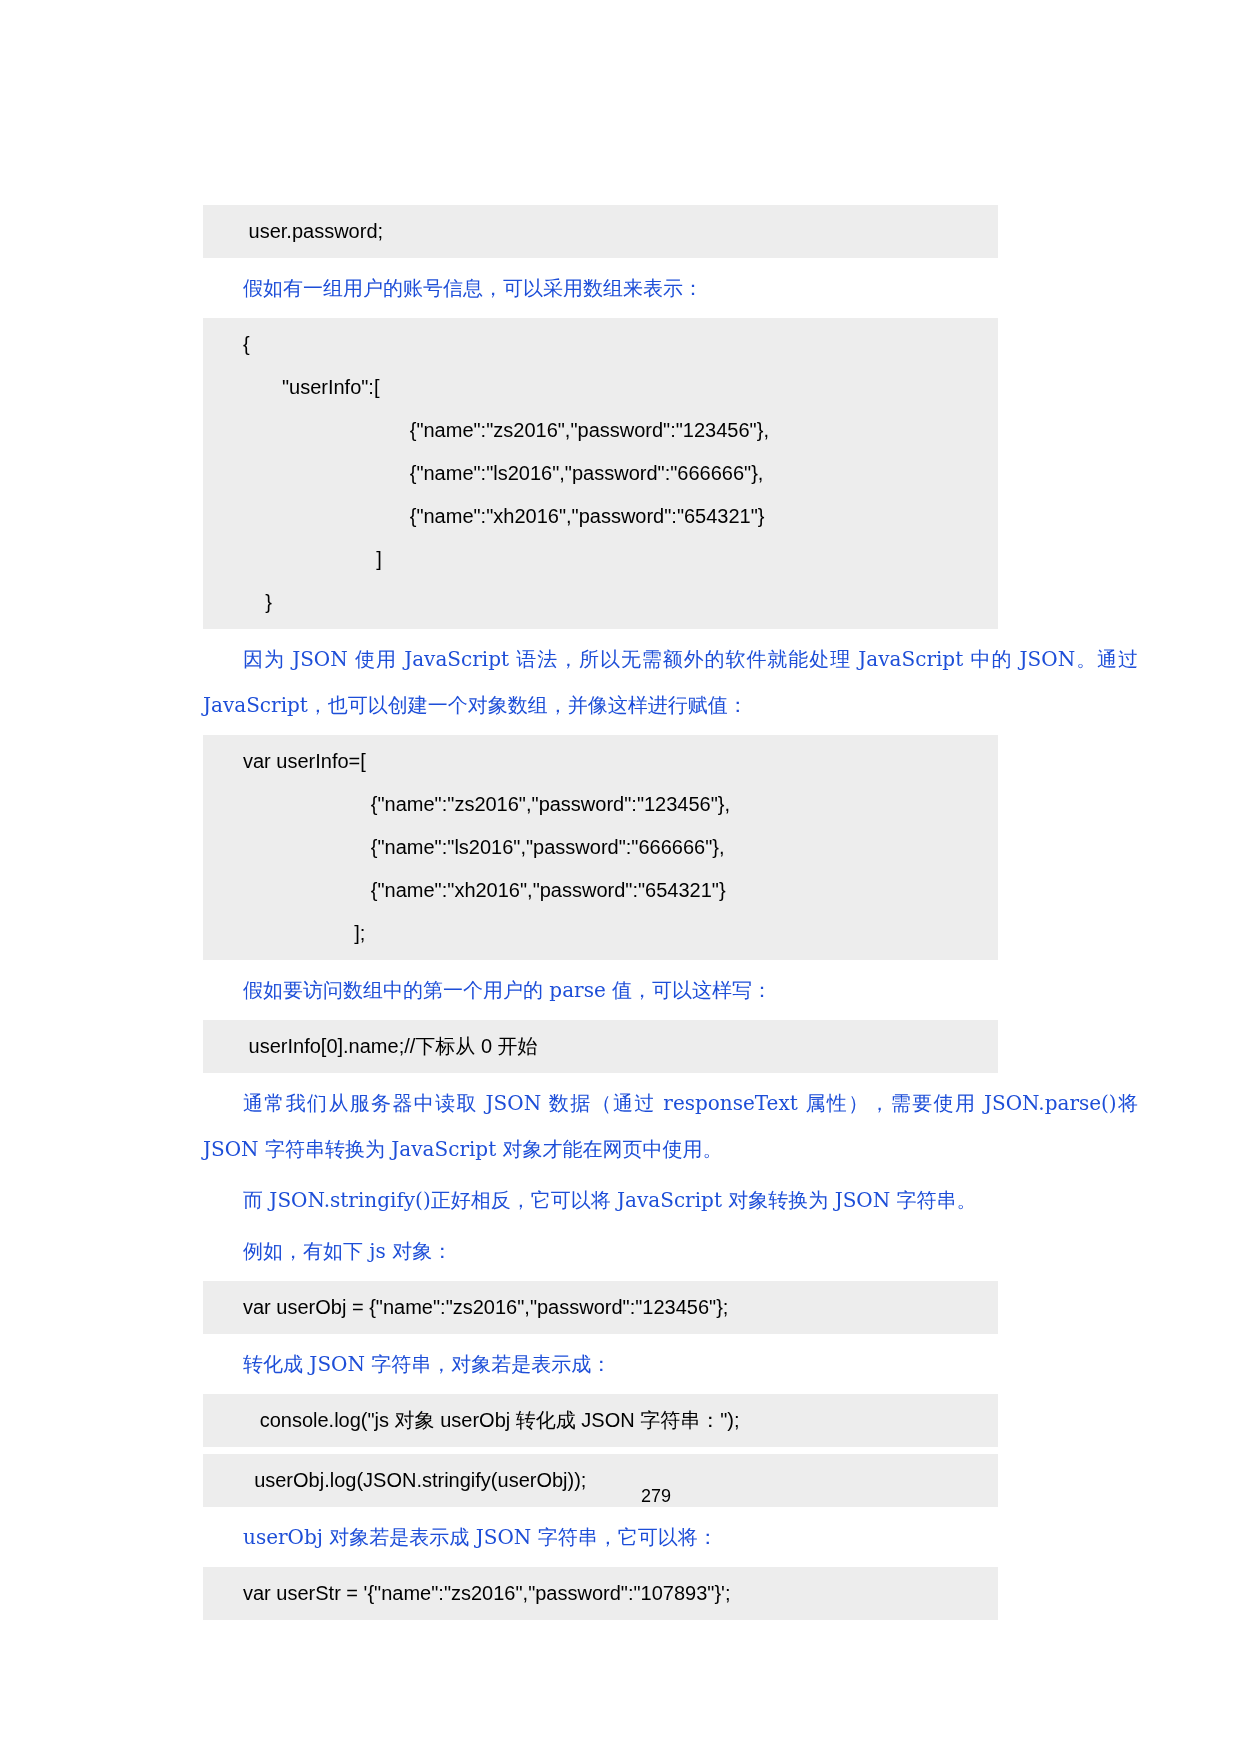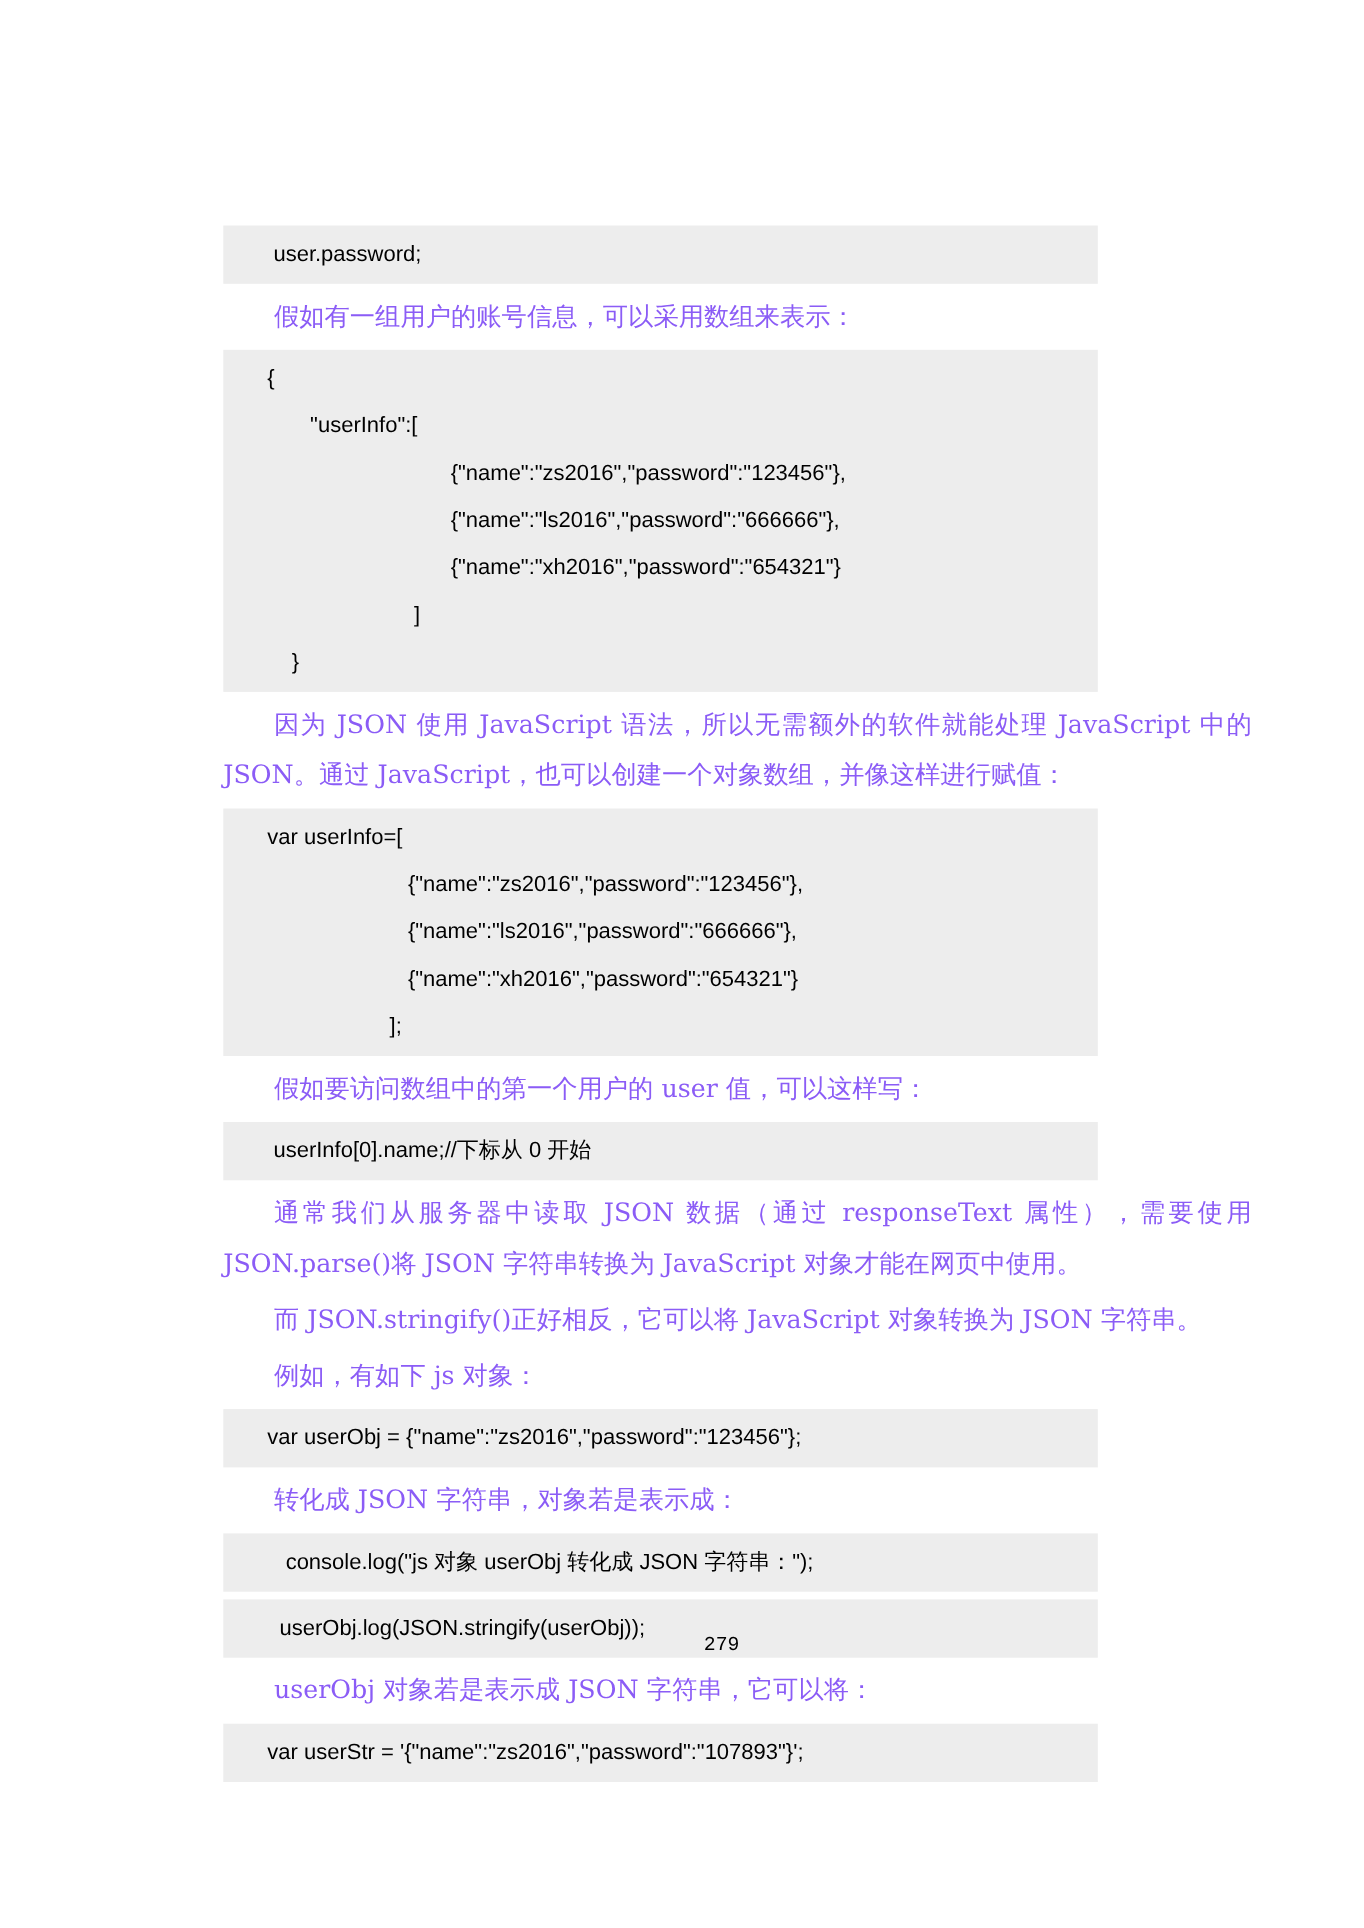--- a/index.html
+++ b/index.html
@@ -18,25 +18,25 @@
     background: #ffffff;
   }
   .content {
     position: absolute;
     left: 155px;
     top: 150px;
     width: 935px;
   }
   .para {
     font-family: "DejaVu Serif", "Liberation Serif", serif;
-    font-size: 23px;
+    font-size: 20px;
     line-height: 46px;
     text-indent: 2em;
     margin: 5px 0;
-    color: #8b5cf6;
+    color: #1d4ed8;
     text-align: justify;
   }
   .code-block {
     display: block;
     width: 795px;
     background: #ededed;
     font-family: "Liberation Sans", sans-serif;
     font-size: 20px;
     line-height: 43px;
     padding: 5px 10px 5px 40px;
@@ -46,21 +46,21 @@
     color: #000000;
   }
   .page-footer {
     position: absolute;
     top: 1438px;
     left: 0;
     width: 100%;
     text-align: center;
   }
   .page-number {
-    font-family: Liberation Mono, monospace;
+    font-family: Liberation Sans, sans-serif;
     font-size: 18px;
     color: #000000;
   }
 </style>
 </head>
 <body>
 
 <main class="page">
   <div class="content" id="doc-content">
       <pre class="code-block"> user.password;</pre>
@@ -71,21 +71,21 @@
                               {"name":"ls2016","password":"666666"},
                               {"name":"xh2016","password":"654321"}
                         ]
     }</pre>
       <p class="para">因为 JSON 使用 JavaScript 语法，所以无需额外的软件就能处理 JavaScript 中的 JSON。通过 JavaScript，也可以创建一个对象数组，并像这样进行赋值：</p>
       <pre class="code-block">var userInfo=[
                        {"name":"zs2016","password":"123456"},
                        {"name":"ls2016","password":"666666"},
                        {"name":"xh2016","password":"654321"}
                     ];</pre>
-      <p class="para">假如要访问数组中的第一个用户的 user 值，可以这样写：</p>
+      <p class="para">假如要访问数组中的第一个用户的 parse 值，可以这样写：</p>
       <pre class="code-block"> userInfo[0].name;//下标从 0 开始</pre>
       <p class="para">通常我们从服务器中读取 JSON 数据（通过 responseText 属性），需要使用 JSON.parse()将 JSON 字符串转换为 JavaScript 对象才能在网页中使用。</p>
       <p class="para">而 JSON.stringify()正好相反，它可以将 JavaScript 对象转换为 JSON 字符串。</p>
       <p class="para">例如，有如下 js 对象：</p>
       <pre class="code-block">var userObj = {"name":"zs2016","password":"123456"};</pre>
       <p class="para">转化成 JSON 字符串，对象若是表示成：</p>
       <pre class="code-block">   console.log("js 对象 userObj 转化成 JSON 字符串：");</pre>
       <pre class="code-block">  userObj.log(JSON.stringify(userObj));</pre>
       <p class="para">userObj 对象若是表示成 JSON 字符串，它可以将：</p>
       <pre class="code-block">var userStr = '{"name":"zs2016","password":"107893"}';</pre>

